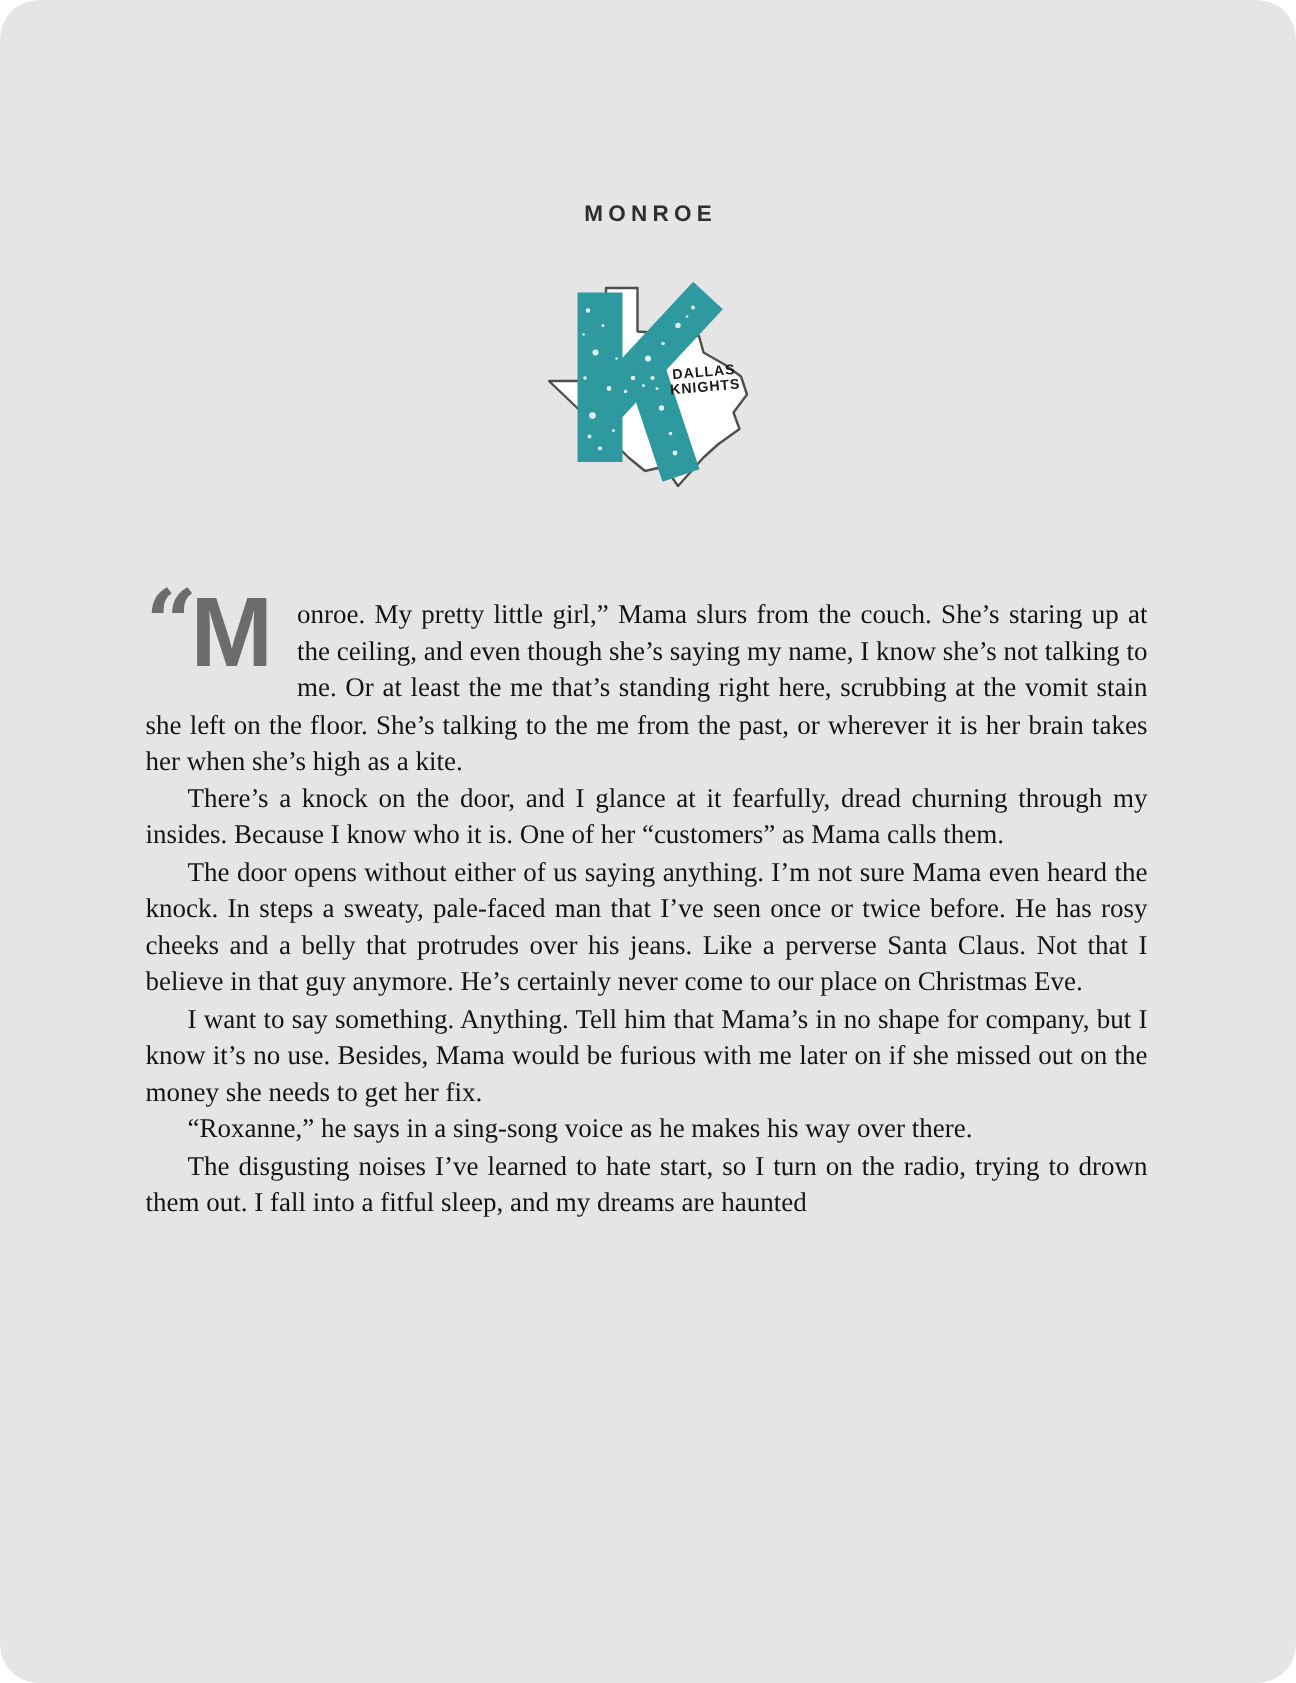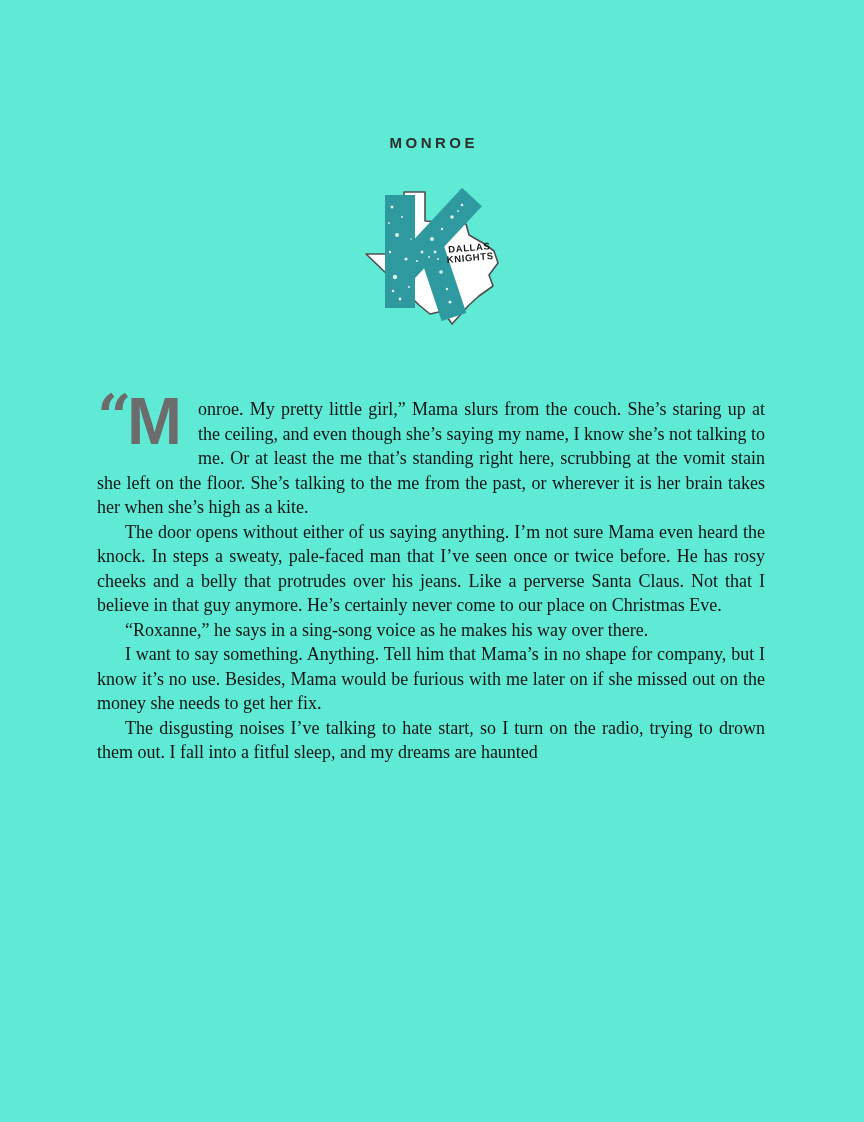--- a/index.html
+++ b/index.html
@@ -4,23 +4,24 @@
 <style>
   html, body {
     margin: 0;
     padding: 0;
     background: #ffffff;
   }
   .page {
     position: relative;
     width: 864px;
     height: 1122px;
-    background: #5eead4;
+    background: #e5e5e5;
     overflow: hidden;
     font-family: "Liberation Serif", "DejaVu Serif", serif;
+    border-radius: 26px;
   }
   .chapter-title {
     position: absolute;
     top: 132px;
     left: 0;
     width: 100%;
     margin: 0;
     text-align: center;
     font-family: "Liberation Sans", "DejaVu Sans", sans-serif;
     font-size: 15px;
@@ -135,19 +136,20 @@
     </svg>
   </div>
 
   <div class="body-text">
     <p class="first">
       <span class="dropcap">
         <span class="dc-quote">“</span>
         <span class="dc-letter">M</span>
       </span><span>onroe. My pretty little girl,” Mama slurs from the couch. She’s staring up at the ceiling, and even though she’s saying my name, I know she’s not talking to me. Or at least the me that’s standing right here, scrubbing at the vomit stain she left on the floor. She’s talking to the me from the past, or wherever it is her brain takes her when she’s high as a kite.</span>
     </p>
+    <p>There’s a knock on the door, and I glance at it fearfully, dread churning through my insides. Because I know who it is. One of her “customers” as Mama calls them.</p>
     <p>The door opens without either of us saying anything. I’m not sure Mama even heard the knock. In steps a sweaty, pale-faced man that I’ve seen once or twice before. He has rosy cheeks and a belly that protrudes over his jeans. Like a perverse Santa Claus. Not that I believe in that guy anymore. He’s certainly never come to our place on Christmas Eve.</p>
+    <p>I want to say something. Anything. Tell him that Mama’s in no shape for company, but I know it’s no use. Besides, Mama would be furious with me later on if she missed out on the money she needs to get her fix.</p>
     <p>“Roxanne,” he says in a sing-song voice as he makes his way over there.</p>
-    <p>I want to say something. Anything. Tell him that Mama’s in no shape for company, but I know it’s no use. Besides, Mama would be furious with me later on if she missed out on the money she needs to get her fix.</p>
-    <p>The disgusting noises I’ve talking to hate start, so I turn on the radio, trying to drown them out. I fall into a fitful sleep, and my dreams are haunted</p>
+    <p>The disgusting noises I’ve learned to hate start, so I turn on the radio, trying to drown them out. I fall into a fitful sleep, and my dreams are haunted</p>
   </div>
 
 </div>
 
 </body></html>

